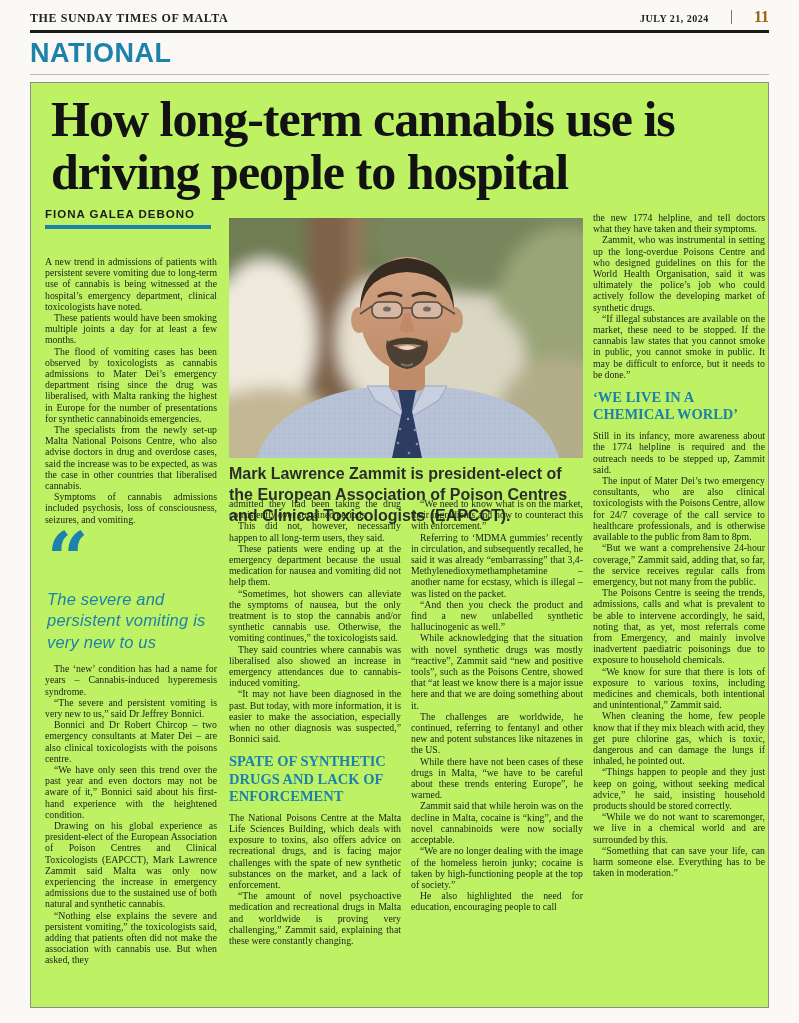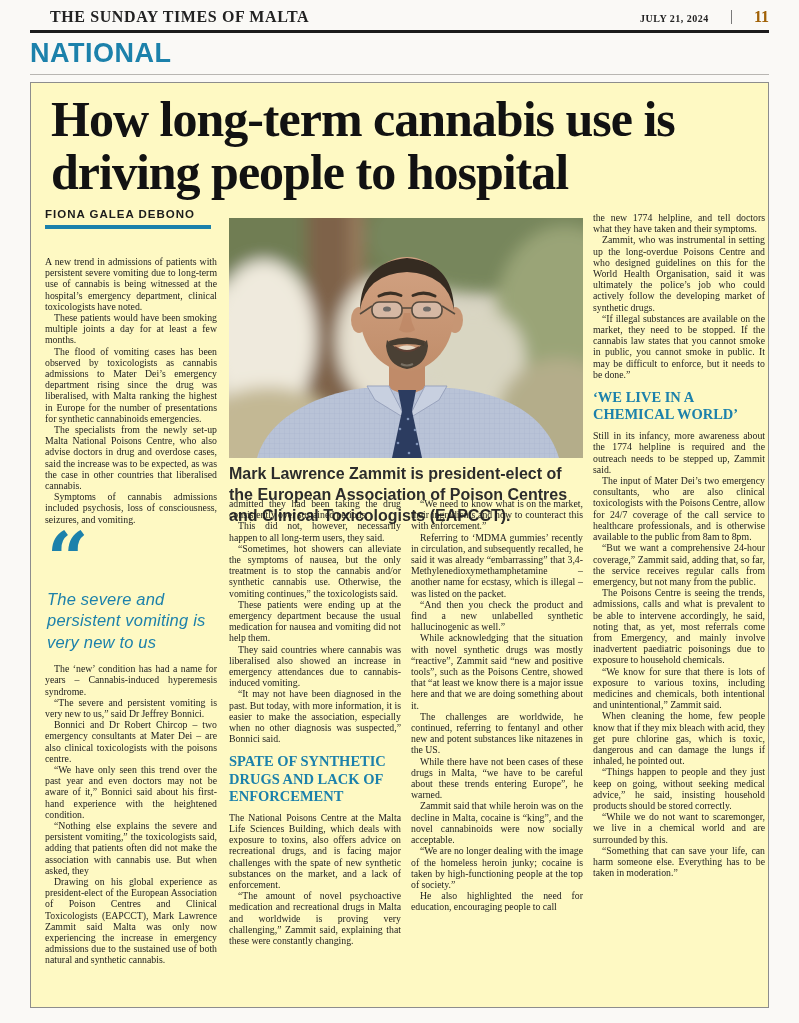--- a/index.html
+++ b/index.html
@@ -8,33 +8,33 @@
     background:#faf9f6;
     font-family:"Liberation Serif","DejaVu Serif",serif;
     color:#1a1a1a;
     overflow:hidden;
   }
   .masthead {
     margin:8px 30px 0;
     display:flex; justify-content:space-between; align-items:flex-end;
     padding-bottom:4px; border-bottom:3px solid #1c1c1c;
   }
-  .paper-name { font-size:16px; font-weight:bold; letter-spacing:.6px; color:#222;margin-left:20px; }
+  .paper-name { font-size:12px; font-weight:bold; letter-spacing:.6px; color:#222; }
   .issue-info { display:flex; align-items:baseline; gap:22px; }
   .issue-date { font-size:10px; font-weight:bold; letter-spacing:.5px; color:#222; }
   .issue-divider { width:1px; height:14px; background:#7a7a7a; align-self:center; }
   .page-number { font-size:16px; font-weight:bold; color:#a16207; }
   .section-bar { margin:5px 30px 0; border-bottom:1px solid #b8b6b2; padding-bottom:5px; }
   .section-label {
     font-family:"Liberation Sans","DejaVu Sans",sans-serif;
     font-weight:bold; font-size:27px; letter-spacing:.5px; color:#1c81ab;
   }
   .article-box {
     margin:7px 30px 0; height:926px;
-    border:1px solid #8d8d8d; background:#fef9c3;
+    border:1px solid #8d8d8d; background:#bef264;
     padding:10px 0 0 12px; position:relative;
   }
   .headline {
     font-family:"Liberation Serif","DejaVu Serif",serif;
     font-weight:bold; font-size:50px; line-height:1.05; letter-spacing:-1px;
     color:#121212; margin:0 0 8px 8px; width:700px;
   }
   .content { position:relative; height:800px; width:725px; }
   .col { position:absolute; width:172px; overflow:hidden; }
   .col-1 { left:2px;  top:50px;  height:750px; }
@@ -182,31 +182,31 @@
         </div>
       <div class="pull-quote">
         <span class="quote-mark">“</span>
         <div class="quote-text">The severe and persistent vomiting is very new to us</div>
       </div>
       <div class="indent-first">
           <p class="body-p">The ‘new’ condition has had a name for years – Cannabis-induced hyperemesis syndrome.</p>
           <p class="body-p">“The severe and persistent vomiting is very new to us,” said Dr Jeffrey Bonnici.</p>
           <p class="body-p">Bonnici and Dr Robert Chircop – two emergency consultants at Mater Dei – are also clinical toxicologists with the poisons centre.</p>
           <p class="body-p">“We have only seen this trend over the past year and even doctors may not be aware of it,” Bonnici said about his first-hand experience with the heightened condition.</p>
+          <p class="body-p">Drawing on his global experience as president-elect of the European Association of Poison Centres and Clinical Toxicologists (EAPCCT), Mark Lawrence Zammit said Malta was only now experiencing the increase in emergency admissions due to the sustained use of both natural and synthetic cannabis.</p>
           <p class="body-p">“Nothing else explains the severe and persistent vomiting,” the toxicologists said, adding that patients often did not make the association with cannabis use. But when asked, they</p>
-          <p class="body-p">Drawing on his global experience as president-elect of the European Association of Poison Centres and Clinical Toxicologists (EAPCCT), Mark Lawrence Zammit said Malta was only now experiencing the increase in emergency admissions due to the sustained use of both natural and synthetic cannabis.</p>
         </div>
     </div>
 
     <div class="col col-2">
       <div>
           <p class="body-p">admitted they had been taking the drug consistently over sustained periods.</p>
           <p class="body-p">This did not, however, necessarily happen to all long-term users, they said.</p>
+          <p class="body-p">These patients were ending up at the emergency department because the usual medication for nausea and vomiting did not help them.</p>
           <p class="body-p">“Sometimes, hot showers can alleviate the symptoms of nausea, but the only treatment is to stop the cannabis and/or synthetic cannabis use. Otherwise, the vomiting continues,” the toxicologists said.</p>
-          <p class="body-p">These patients were ending up at the emergency department because the usual medication for nausea and vomiting did not help them.</p>
           <p class="body-p">They said countries where cannabis was liberalised also showed an increase in emergency attendances due to cannabis-induced vomiting.</p>
           <p class="body-p">“It may not have been diagnosed in the past. But today, with more information, it is easier to make the association, especially when no other diagnosis was suspected,” Bonnici said.</p>
         </div>
       <h3 class="sub-heading">SPATE OF SYNTHETIC DRUGS AND LACK OF ENFORCEMENT</h3>
       <div>
           <p class="body-p">The National Poisons Centre at the Malta Life Sciences Building, which deals with exposure to toxins, also offers advice on recreational drugs, and is facing major challenges with the spate of new synthetic substances on the market, and a lack of enforcement.</p>
           <p class="body-p">“The amount of novel psychoactive medication and recreational drugs in Malta and worldwide is proving very challenging,” Zammit said, explaining that these were constantly changing.</p>
         </div>
     </div>
 
@@ -221,21 +221,21 @@
           <p class="body-p">Zammit said that while heroin was on the decline in Malta, cocaine is “king”, and the novel cannabinoids were now socially acceptable.</p>
           <p class="body-p">“We are no longer dealing with the image of the homeless heroin junky; cocaine is taken by high-functioning people at the top of society.”</p>
           <p class="body-p">He also highlighted the need for education, encouraging people to call</p>
         </div>
     </div>
 
     <div class="col col-4">
       <div>
           <p class="body-p">the new 1774 helpline, and tell doctors what they have taken and their symptoms.</p>
           <p class="body-p">Zammit, who was instrumental in setting up the long-overdue Poisons Centre and who designed guidelines on this for the World Health Organisation, said it was ultimately the police’s job who could actively follow the developing market of synthetic drugs.</p>
-          <p class="body-p">“If illegal substances are available on the market, they need to be stopped. If the cannabis law states that you cannot smoke in public, you cannot smoke in public. It may be difficult to enforce, but it needs to be done.”</p>
+          <p class="body-p">“If illegal substances are available on the market, these need to be stopped. If the cannabis law states that you cannot smoke in public, you cannot smoke in public. It may be difficult to enforce, but it needs to be done.”</p>
         </div>
       <h3 class="sub-heading">‘WE LIVE IN A CHEMICAL WORLD’</h3>
       <div>
           <p class="body-p">Still in its infancy, more awareness about the 1774 helpline is required and the outreach needs to be stepped up, Zammit said.</p>
           <p class="body-p">The input of Mater Dei’s two emergency consultants, who are also clinical toxicologists with the Poisons Centre, allow for 24/7 coverage of the call service to healthcare professionals, and is otherwise available to the public from 8am to 8pm.</p>
           <p class="body-p">“But we want a comprehensive 24-hour coverage,” Zammit said, adding that, so far, the service receives regular calls from emergency, but not many from the public.</p>
           <p class="body-p">The Poisons Centre is seeing the trends, admissions, calls and what is prevalent to be able to intervene accordingly, he said, noting that, as yet, most referrals come from Emergency, and mainly involve inadvertent paediatric poisonings due to exposure to household chemicals.</p>
           <p class="body-p">“We know for sure that there is lots of exposure to various toxins, including medicines and chemicals, both intentional and unintentional,” Zammit said.</p>
           <p class="body-p">When cleaning the home, few people know that if they mix bleach with acid, they get pure chlorine gas, which is toxic, dangerous and can damage the lungs if inhaled, he pointed out.</p>
           <p class="body-p">“Things happen to people and they just keep on going, without seeking medical advice,” he said, insisting household products should be stored correctly.</p>

